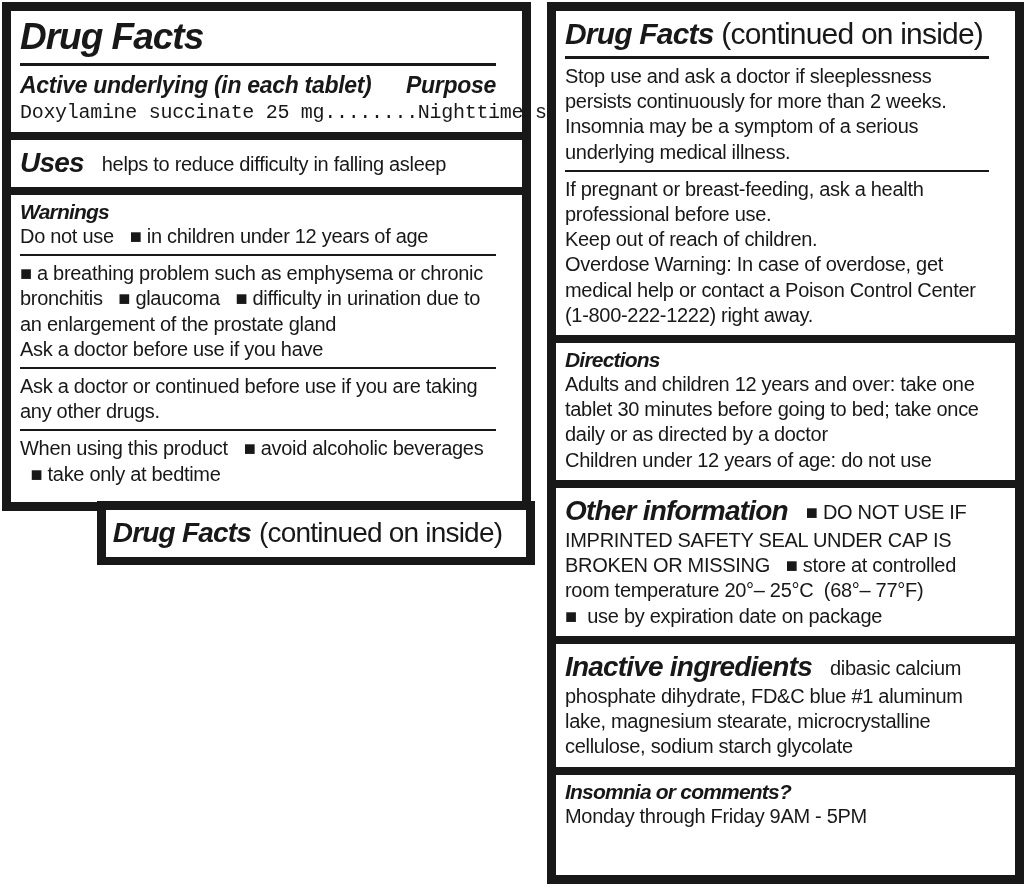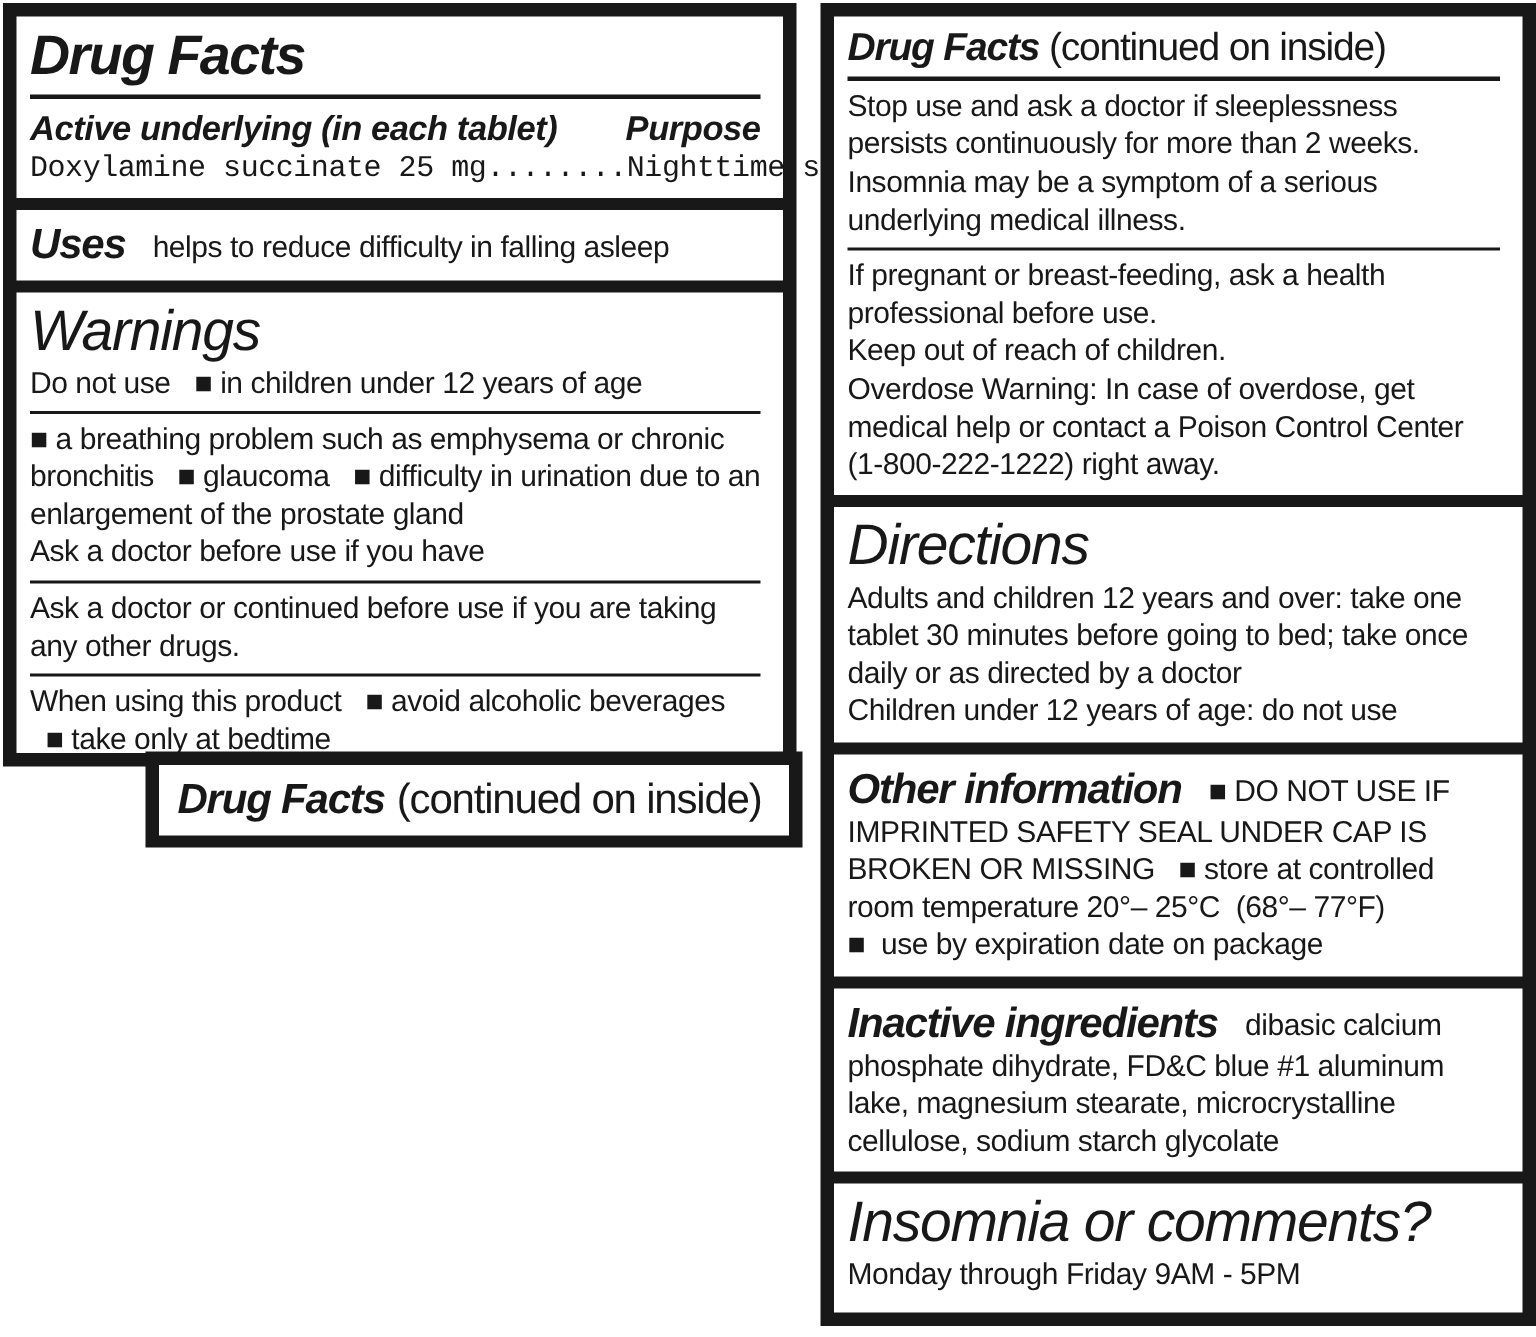--- a/index.html
+++ b/index.html
@@ -5,34 +5,34 @@
   html,body{margin:0;padding:0;background:#ffffff;}
   .page{
     position:relative;width:1024px;height:891px;background:#ffffff;
     font-family:"Liberation Sans", sans-serif;color:#181818;
     font-size:20px;line-height:1.26;letter-spacing:-0.3px;overflow:hidden;
   }
   .panel{position:absolute;background:#181818;display:flex;flex-direction:column;gap:8px;box-sizing:border-box;}
   .left-panel{left:2px;top:2px;width:529px;height:509px;padding:9px;}
   .cont-box{left:97px;top:501px;width:438px;height:64px;padding:9px;}
   .right-panel{left:547px;top:2px;width:477px;height:882px;padding:9px;}
-  .sec{background:#ffffff;padding:5px 15px 7px 9px;box-sizing:border-box;}
+  .sec{background:#ffffff;padding:5px 26px 7px 9px;box-sizing:border-box;}
   .grow{flex:1 1 auto;overflow:hidden;}
   h1,h2{margin:0;padding:0;}
   .bi{font-style:italic;font-weight:bold;}
   .t-main{font-size:37px;font-style:italic;font-weight:bold;letter-spacing:-1px;line-height:1.15;}
-  .t-sec{font-size:38px;font-style:italic;font-weight:normal;letter-spacing:-0.8px;line-height:1.15;}
+  .t-sec{font-size:21px;font-style:italic;font-weight:bold;letter-spacing:-0.8px;line-height:1.15;}
   .t-inline{font-size:28px;font-style:italic;font-weight:bold;letter-spacing:-0.8px;margin-right:18px;vertical-align:-1px;}
   .rule{border-top:3px solid #181818;margin:4px 0 5px 0;}
   .thin{border-top:2px solid #181818;margin:5px 0 5px 0;}
   p{margin:0;}
   .b{font-weight:normal;}
   .gap-r{margin-right:16px;}
   .ai-row{display:flex;justify-content:space-between;font-size:23px;}
-  .rp-title{font-size:26px;line-height:1.2;letter-spacing:-0.8px;white-space:nowrap;}
+  .rp-title{font-size:30px;line-height:1.2;letter-spacing:-0.8px;white-space:nowrap;}
   .rp-title .suffix{font-weight:normal;font-style:normal;}
   .cont-inner{flex:1;display:flex;align-items:center;justify-content:center;white-space:nowrap;}
   .cont-inner .t{font-size:28px;letter-spacing:-0.8px;}
   .cont-inner .suffix{font-weight:normal;font-style:normal;margin-left:8px;}
   .doxy-row{white-space:nowrap;font-family:Liberation Mono, monospace;}
 </style>
 </head>
 <body>
 
 <div class="page">

